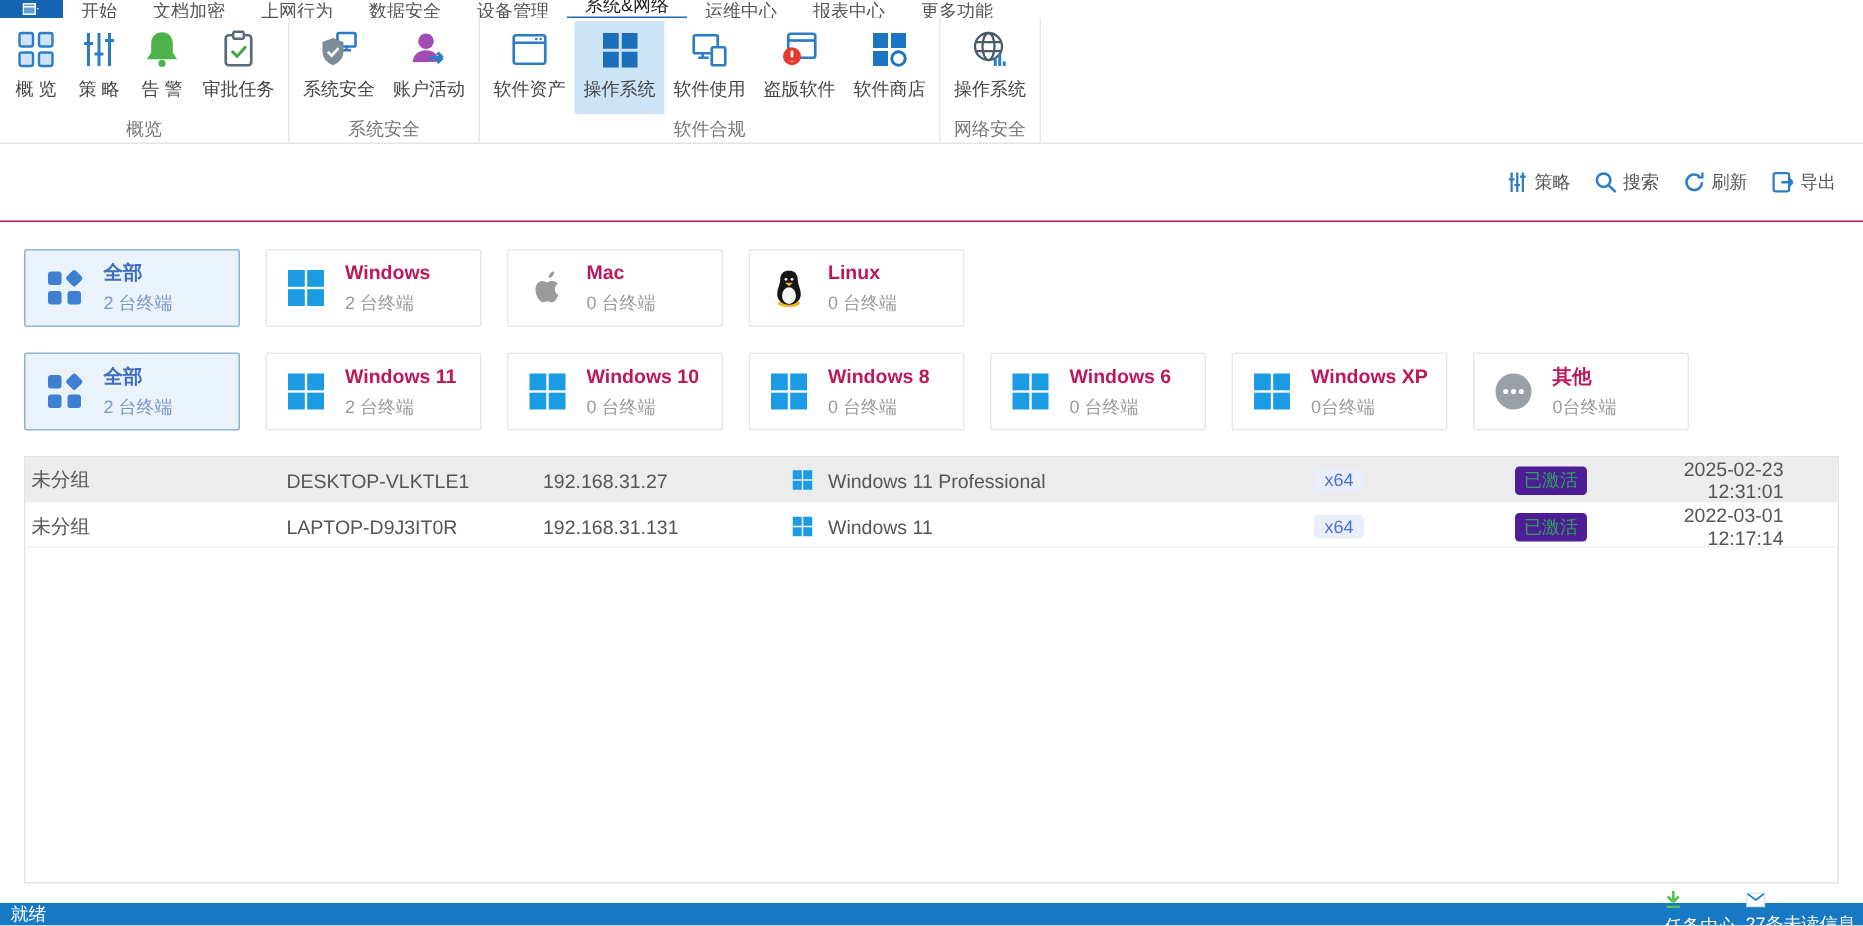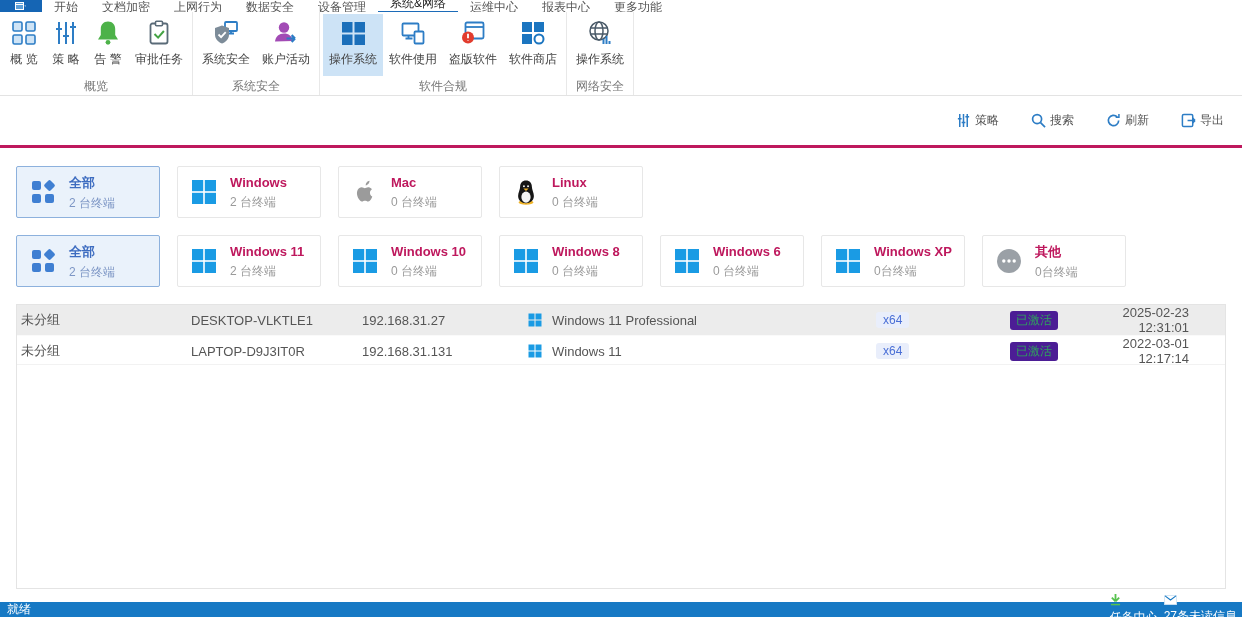--- a/index.html
+++ b/index.html
@@ -18,21 +18,21 @@
   .ribbon { display:flex; height:84px; background:#fff; border-bottom:1px solid #e3e3e3; }
   .rgroup { display:flex; flex-direction:column; border-right:1px solid #e8e8e8; padding:0 3px; }
   .ritems { display:flex; align-items:flex-start; flex:1; padding-top:2px; }
   .ritem { min-width:42px; height:62px; padding:5px 6px 0; display:flex; flex-direction:column; align-items:center; cursor:pointer; }
   .ritem.selected { background:#cde3f6; }
   .ritem .ric { width:28px; height:28px; display:flex; align-items:center; justify-content:center; }
   .ritem .rlabel { margin-top:4px; font-size:12px; color:#444; white-space:nowrap; }
   .rgroup-label { text-align:center; font-size:12px; color:#777; padding:2px 0 5px; }
 
   
-  .subbar { height:52px; background:#fff; border-bottom:3px solid #be185d; display:flex; justify-content:flex-end; align-items:center; gap:32px; padding-right:18px; }
+  .subbar { height:52px; background:#fff; border-bottom:1px solid #be185d; display:flex; justify-content:flex-end; align-items:center; gap:16px; padding-right:18px; }
   .tool { display:flex; align-items:center; gap:4px; cursor:pointer; }
   .tool span { font-size:12px; color:#555; }
 
   
   .content { padding:18px 16px 0; background:#fff; }
   .cardrow { display:flex; gap:17px; margin-bottom:17px; }
   .card { width:144px; height:52px; background:#fff; border:1px solid #e7e7e7; border-radius:2px;
           display:flex; align-items:center; padding-left:12px; cursor:pointer; }
   .card.selected { background:#eaf2fb; border-color:#8db1dd; }
   .card .cic { width:28px; height:28px; flex:0 0 auto; display:flex; align-items:center; justify-content:center; }
@@ -157,20 +157,31 @@
               </svg>
           </span>
           <span class="rlabel">账户活动</span>
         </div>
       </div>
       <div class="rgroup-label">系统安全</div>
     </div>
 
     <div class="rgroup">
       <div class="ritems">
+        <div class="ritem">
+          <span class="ric">
+            <svg width="26" height="26" viewBox="0 0 26 26" fill="none" stroke="#2d7dc5" stroke-width="1.8">
+                <rect x="2.5" y="3.5" width="21" height="19" rx="1.5"></rect>
+                <path d="M2.5 8.5h21"></path>
+                <circle cx="17.5" cy="6" r=".9" fill="#2d7dc5" stroke="none"></circle>
+                <circle cx="20.5" cy="6" r=".9" fill="#2d7dc5" stroke="none"></circle>
+              </svg>
+          </span>
+          <span class="rlabel">软件资产</span>
+        </div>
         <div class="ritem selected">
           <span class="ric">
             <svg width="26" height="26" viewBox="0 0 26 26" fill="#1b6fba">
                 <rect x="2" y="2" width="10.5" height="10.5"></rect>
                 <rect x="14.5" y="2" width="10.5" height="10.5"></rect>
                 <rect x="2" y="14.5" width="10.5" height="10.5"></rect>
                 <rect x="14.5" y="14.5" width="10.5" height="10.5"></rect>
               </svg>
           </span>
           <span class="rlabel">操作系统</span>

